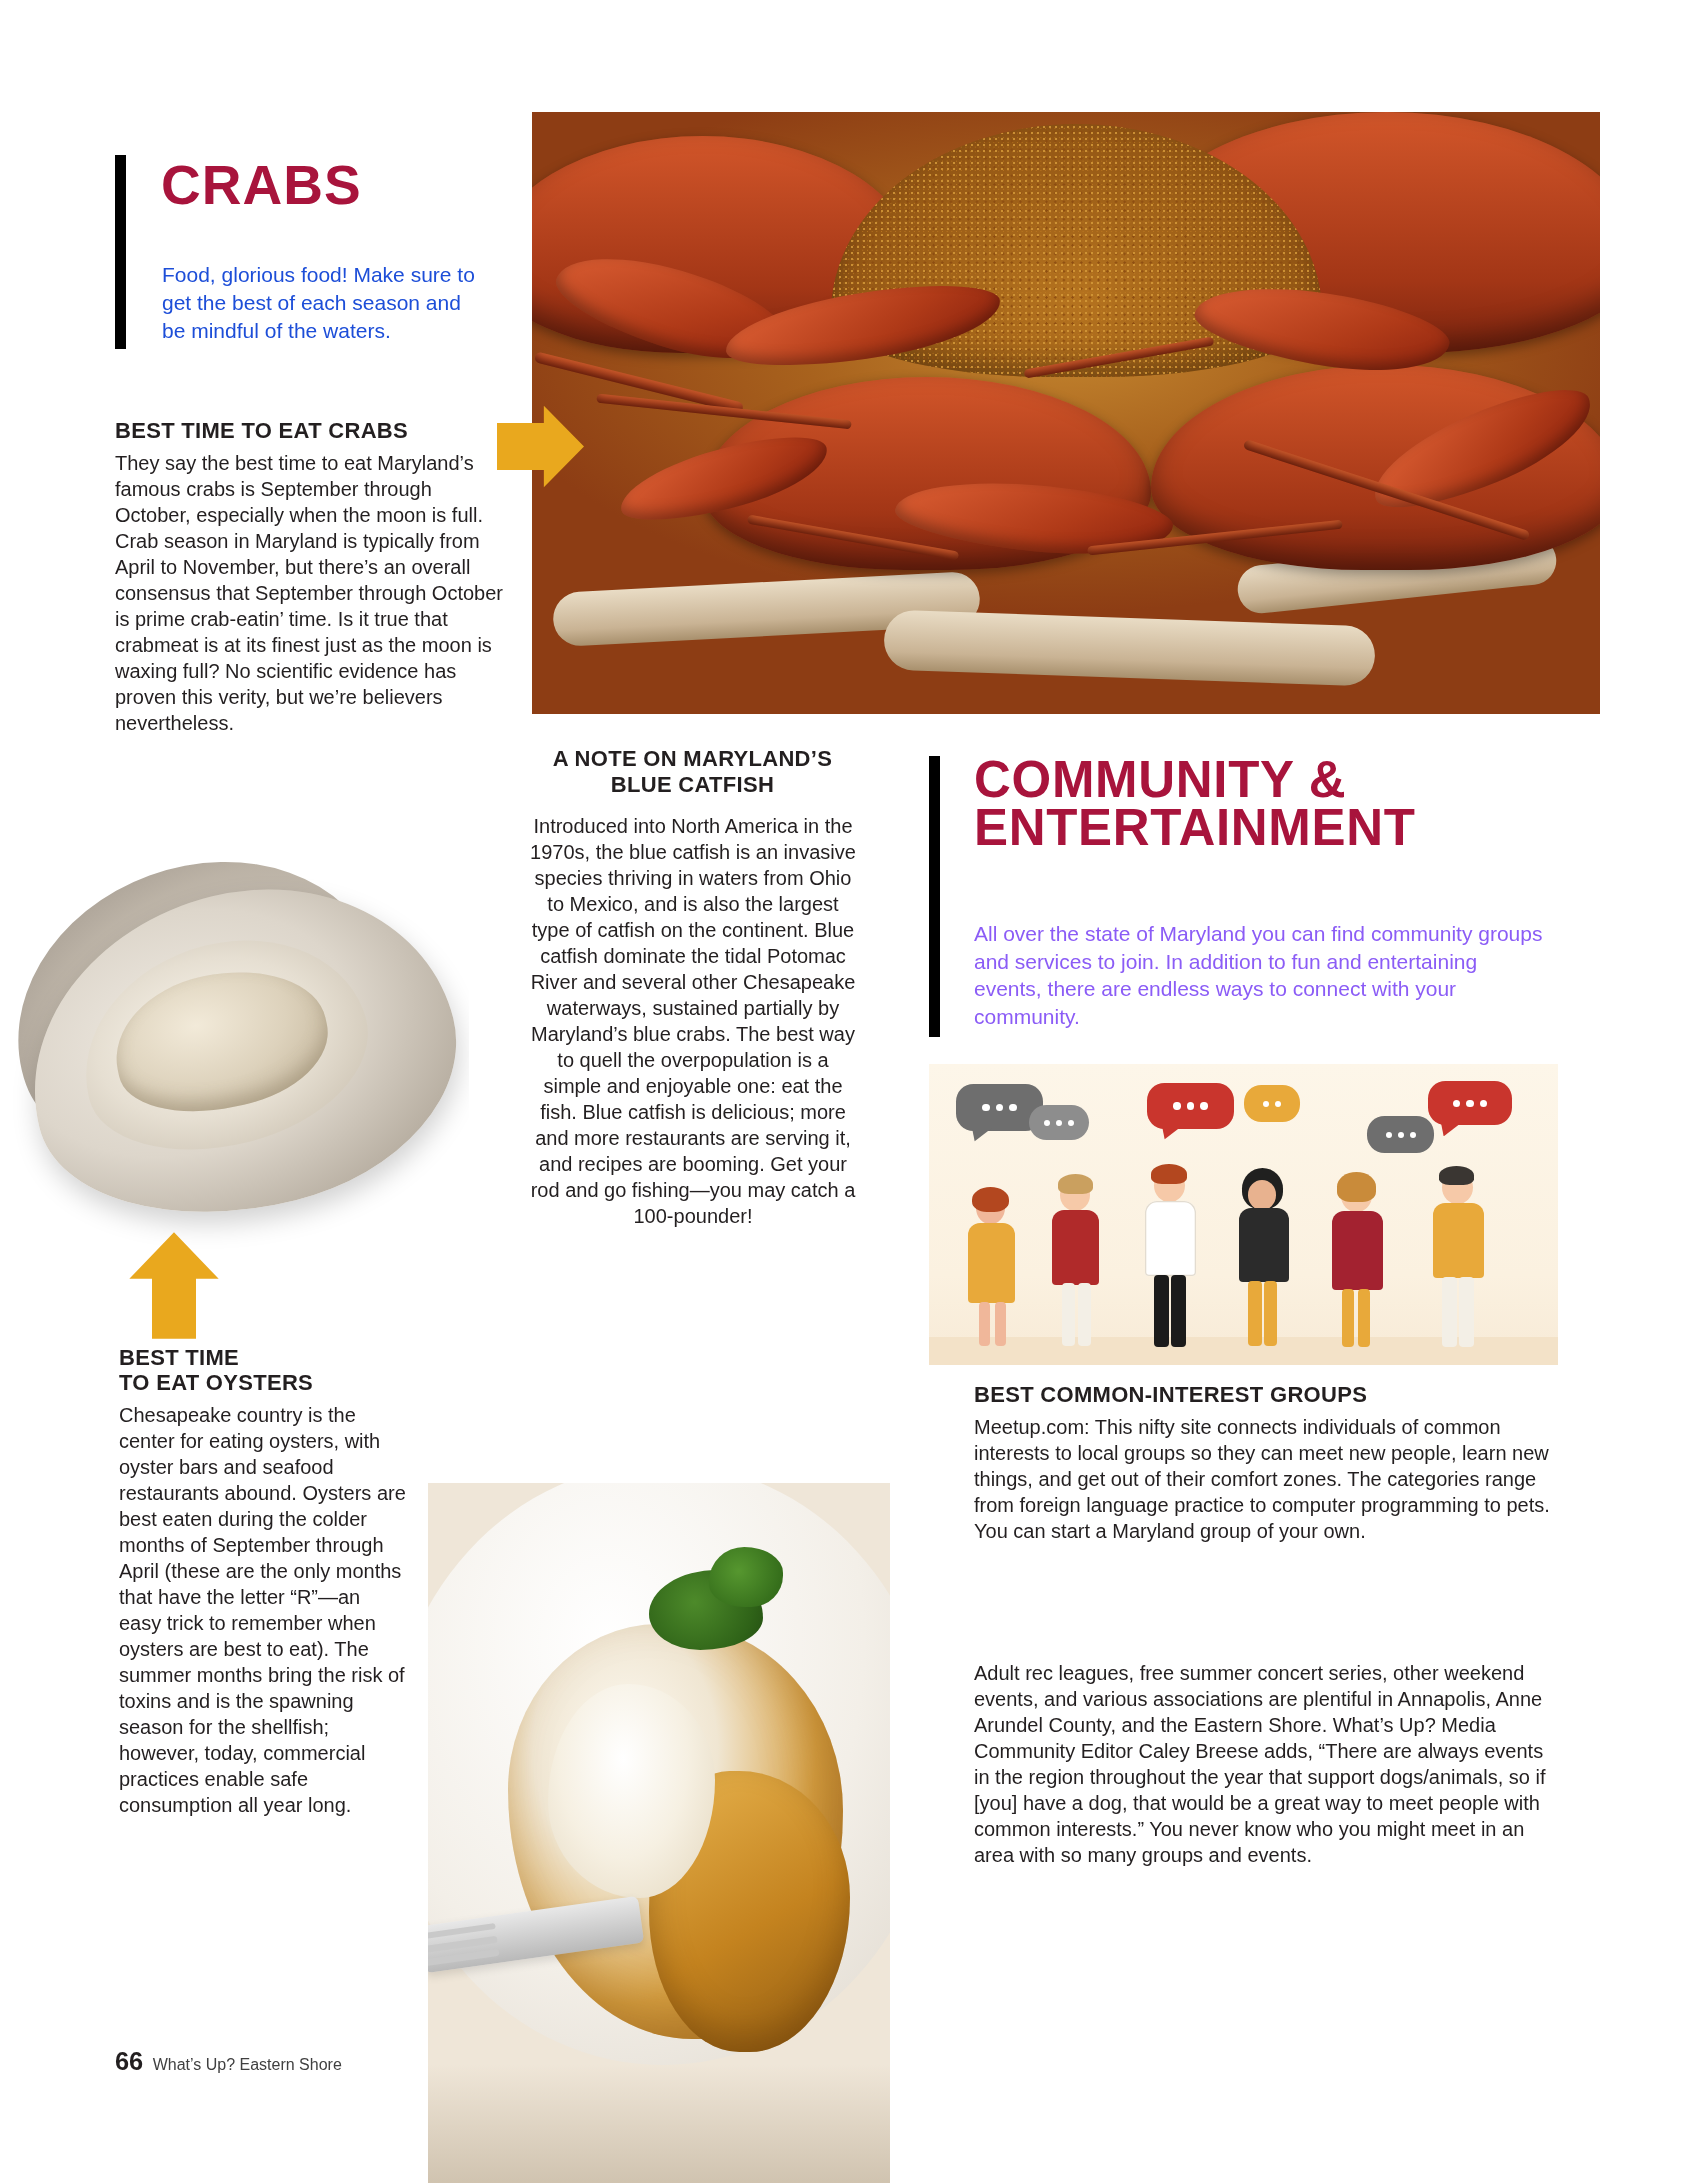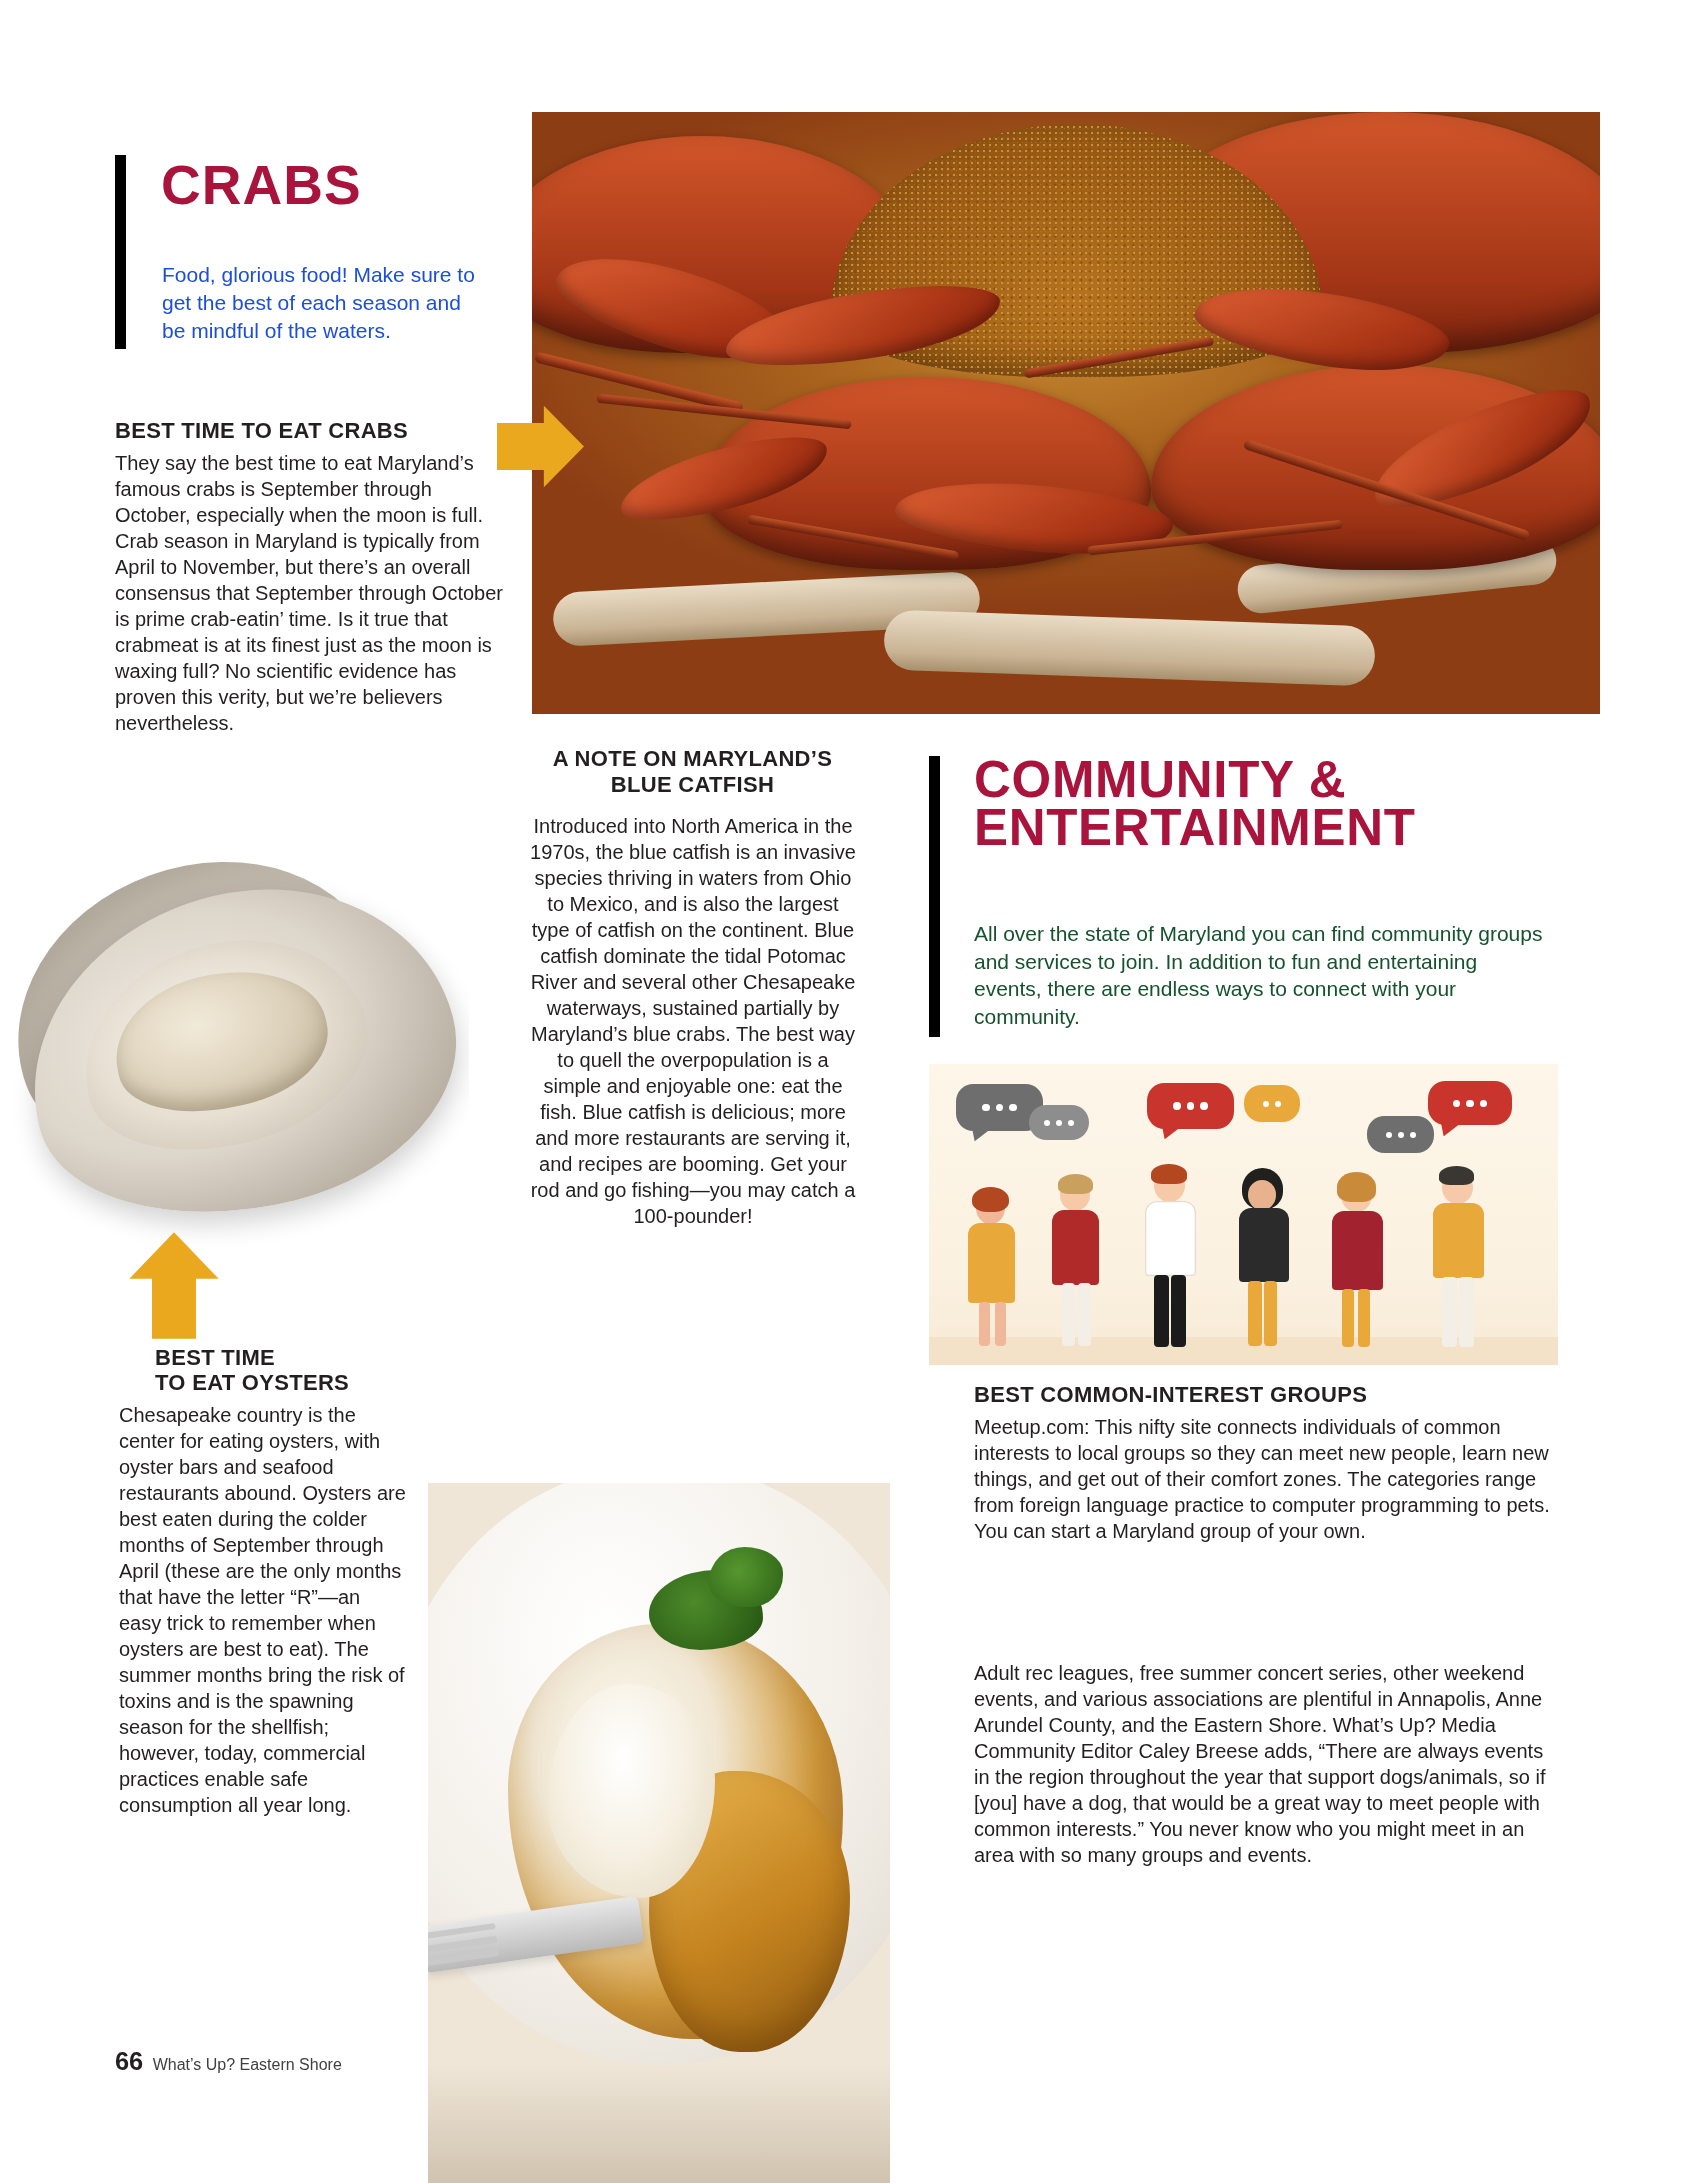--- a/index.html
+++ b/index.html
@@ -175,21 +175,20 @@
     transform: rotate(-20deg);
     opacity: .9;
   }
 
   
   #oysters-head {
     left: 119px; top: 1345px;
     width: 288px;
     font-size: 22px;
     line-height: 1.15;
-    margin-left: 36px;
   }
   #oysters-body {
     left: 119px; top: 1402px;
     width: 288px;
   }
 
   
   #catfish-head {
     left: 522px; top: 746px;
     width: 341px;
@@ -282,21 +281,21 @@
   #comm-title {
     left: 974px; top: 756px;
     width: 636px;
     font-size: 51px;
   }
   #comm-intro {
     left: 974px; top: 920px;
     width: 569px;
     font-size: 21px;
     line-height: 1.32;
-    color: #14532d;
+    color: #8b5cf6;
   }
 
   
   #comm-illus {
     left: 929px; top: 1064px;
     width: 629px; height: 301px;
     overflow: hidden;
     background: linear-gradient(180deg, #fdf6e9 0%, #fbf1e0 70%, #f7ead6 100%);
   }
   .person { position: absolute; bottom: 19px; }

